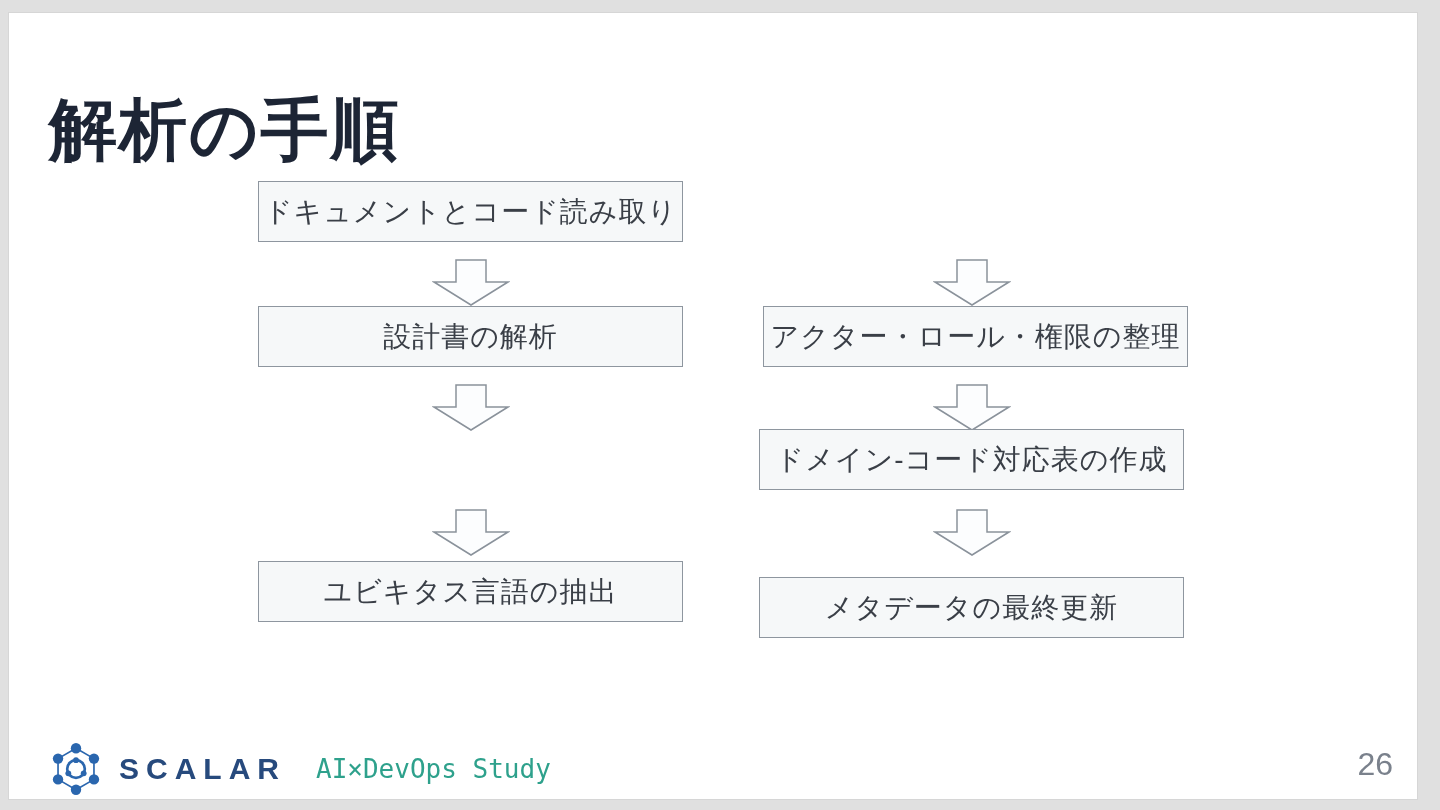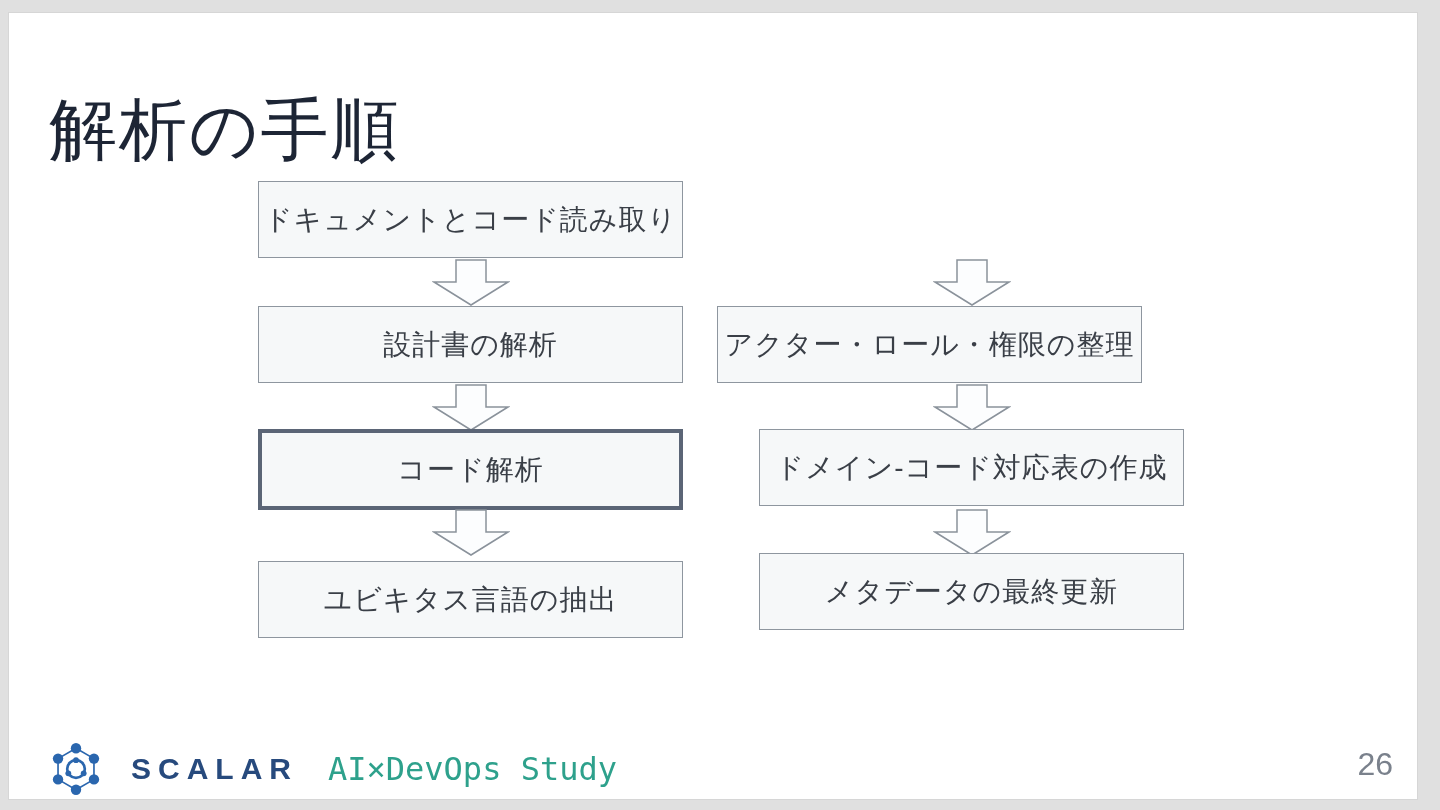--- a/index.html
+++ b/index.html
@@ -8,56 +8,56 @@
     background:#e0e0e0;
     font-family:"Liberation Sans","DejaVu Sans",sans-serif;
   }
   .slide{
     position:absolute;left:8px;top:12px;width:1410px;height:788px;
     background:#ffffff;border:1px solid #d6d6d6;box-sizing:border-box;
   }
   .slide-title{
     position:absolute;left:40px;top:30px;
     font-size:68px;line-height:1.2;color:#1d2535;
-    letter-spacing:2px;font-weight:400;
+    letter-spacing:2px;font-weight:700;
   }
   .flow-box{
-    position:absolute;width:425px;height:77px;box-sizing:border-box;
+    position:absolute;width:425px;height:61px;box-sizing:border-box;
     background:#f6f8f9;border:1.5px solid #8e969f;
     display:flex;align-items:center;justify-content:center;
     font-size:28px;color:#3a3f47;letter-spacing:1px;
   }
   .flow-box.emphasized{
     border:4px solid #5b6576;height:81px;
   }
   .down-arrow{position:absolute;width:78px;height:47px;}
   
   .l-box1{left:249px;top:168px;}
   .l-arrow1{left:423px;top:246px;}
   .l-box2{left:249px;top:293px;justify-content:center;}
   .l-arrow2{left:423px;top:371px;}
   .l-box3{left:249px;top:416px;}
   .l-arrow3{left:423px;top:496px;}
   .l-box4{left:249px;top:540px;margin-top:8px;}
   
   .r-arrow0{left:924px;top:246px;}
-  .r-box1{left:708px;top:293px;}
+  .r-box1{left:754px;top:293px;}
   .r-arrow1{left:924px;top:371px;}
   .r-box2{left:750px;top:416px;}
   .r-arrow2{left:924px;top:496px;}
-  .r-box3{left:750px;top:540px;}
+  .r-box3{left:750px;top:564px;}
   
   .footer{position:absolute;left:40px;top:728px;height:56px;display:flex;align-items:center;}
   .logo-icon{width:54px;height:54px;flex:0 0 auto;}
   .brand-text{
-    margin-left:28px;font-size:30px;font-weight:700;color:#274a7d;
+    margin-left:16px;font-size:30px;font-weight:700;color:#274a7d;
     letter-spacing:7px;
   }
   .event-text{
-    margin-left:30px;font-size:32px;color:#2ea18c;
+    margin-left:30px;font-size:26px;color:#2ea18c;
     font-family:"DejaVu Sans Mono","Liberation Mono",monospace;
     letter-spacing:0px;
   }
   .page-number{
     position:absolute;right:24px;bottom:16px;
     font-size:32px;color:#7a818c;
   }
 </style>
 </head>
 <body>
@@ -75,23 +75,20 @@
   </svg>
 
   <div class="flow-box l-box2">
     <span>設計書の解析</span>
   </div>
 
   <svg class="down-arrow l-arrow2" viewBox="0 0 78 47">
     <polygon points="24,1 54,1 54,23 76,23 39,46 2,23 24,23" fill="#FCFDFE" stroke="#8A929B" stroke-width="1.5"></polygon>
   </svg>
 
-  <div class="flow-box emphasized l-box3">
-    <span>コード解析</span>
-  </div>
 
   <svg class="down-arrow l-arrow3" viewBox="0 0 78 47">
     <polygon points="24,1 54,1 54,23 76,23 39,46 2,23 24,23" fill="#FCFDFE" stroke="#8A929B" stroke-width="1.5"></polygon>
   </svg>
 
   <div class="flow-box l-box4">
     <span>ユビキタス言語の抽出</span>
   </div>
 
   <svg class="down-arrow r-arrow0" viewBox="0 0 78 47">

